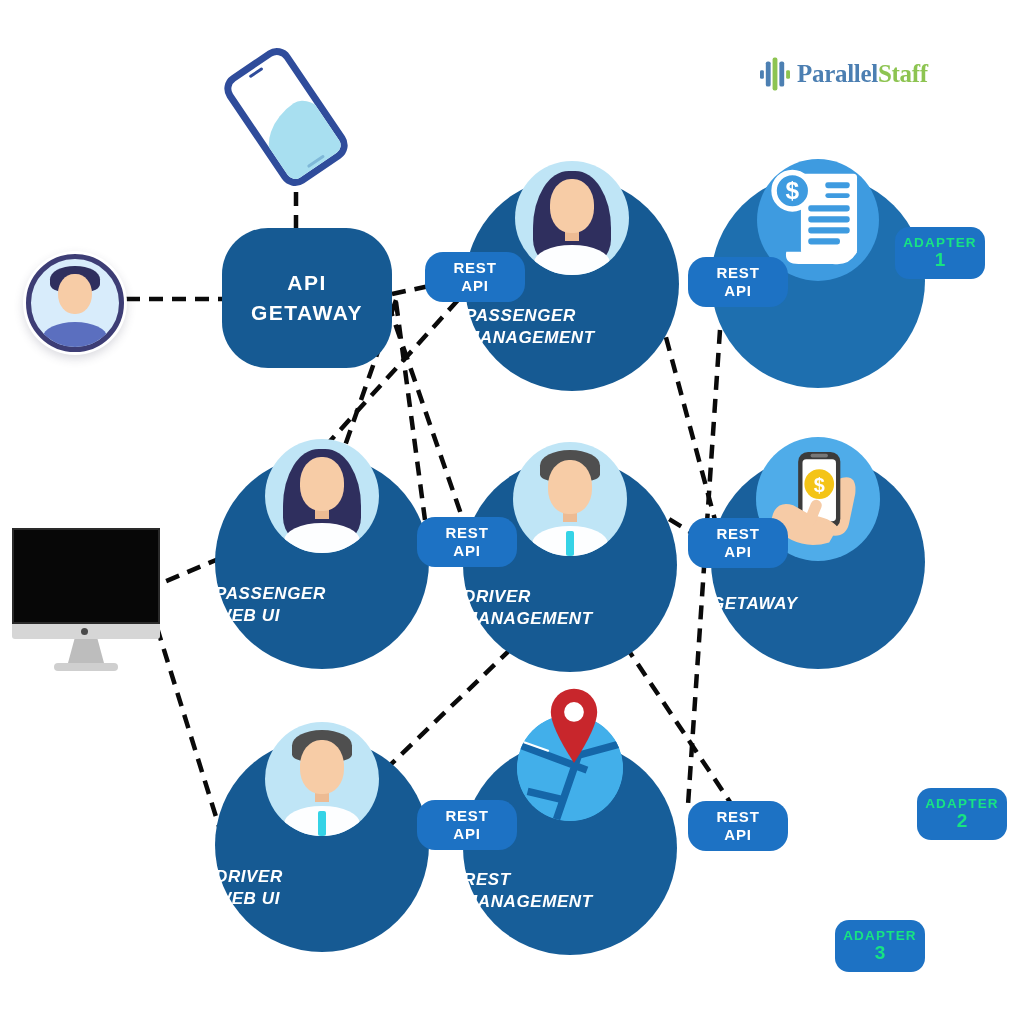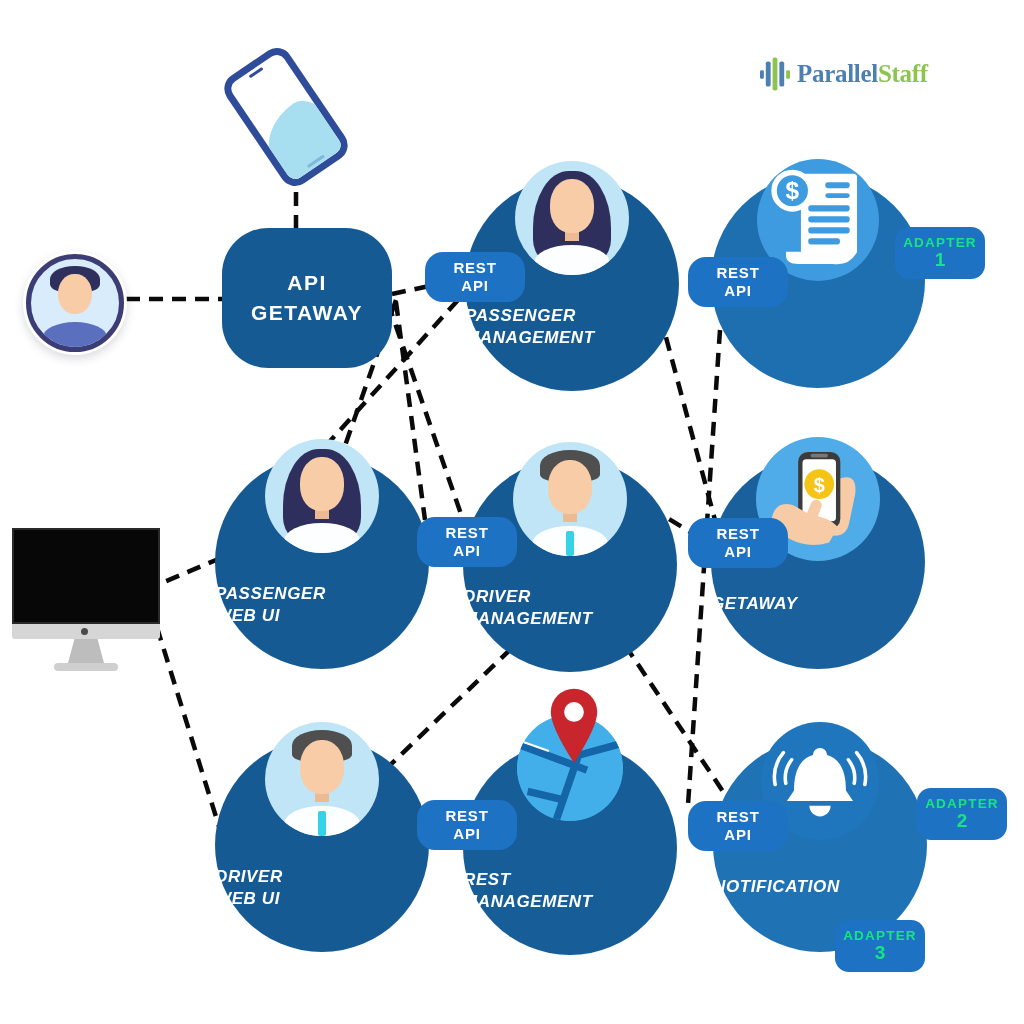--- a/index.html
+++ b/index.html
@@ -247,33 +247,20 @@
       </svg>
     </div>
     <svg class="pin" viewBox="0 0 100 140">
       <path d="M50 4 a40 40 0 0 1 40 40 q0 26 -40 88 q-40 -62 -40 -88 a40 40 0 0 1 40 -40 z" fill="#C8262C"></path>
       <circle cx="50" cy="44" r="17" fill="#fff"></circle>
     </svg>
     <div class="node-label">REST
 MANAGEMENT</div>
   </div>
 
-  <div class="node notification single pos-notif">
-    <div class="icon-disc disc-notif">
-      <svg viewBox="0 0 100 100">
-        <path d="M50 22 a6 6 0 0 1 6 6 c13 4 16 17 16 30 l6 9 H22 l6 -9 c0 -13 3 -26 16 -30 a6 6 0 0 1 6 -6 z" fill="#fff"></path>
-        <path d="M41 71 a9 9 0 0 0 18 0 z" fill="#fff"></path>
-        <path d="M26 32 q-7 9 -5 20" stroke="#fff" stroke-width="3" fill="none" stroke-linecap="round"></path>
-        <path d="M19 26 q-10 12 -7 27" stroke="#fff" stroke-width="3" fill="none" stroke-linecap="round"></path>
-        <path d="M74 32 q7 9 5 20" stroke="#fff" stroke-width="3" fill="none" stroke-linecap="round"></path>
-        <path d="M81 26 q10 12 7 27" stroke="#fff" stroke-width="3" fill="none" stroke-linecap="round"></path>
-      </svg>
-    </div>
-    <div class="node-label">NOTIFICATION</div>
-  </div>
 
   <div class="rest-badge rb-pm">
       <span>REST
 API</span>
     </div>
   <div class="rest-badge rb-billing">
       <span>REST
 API</span>
     </div>
   <div class="rest-badge rb-mid">

